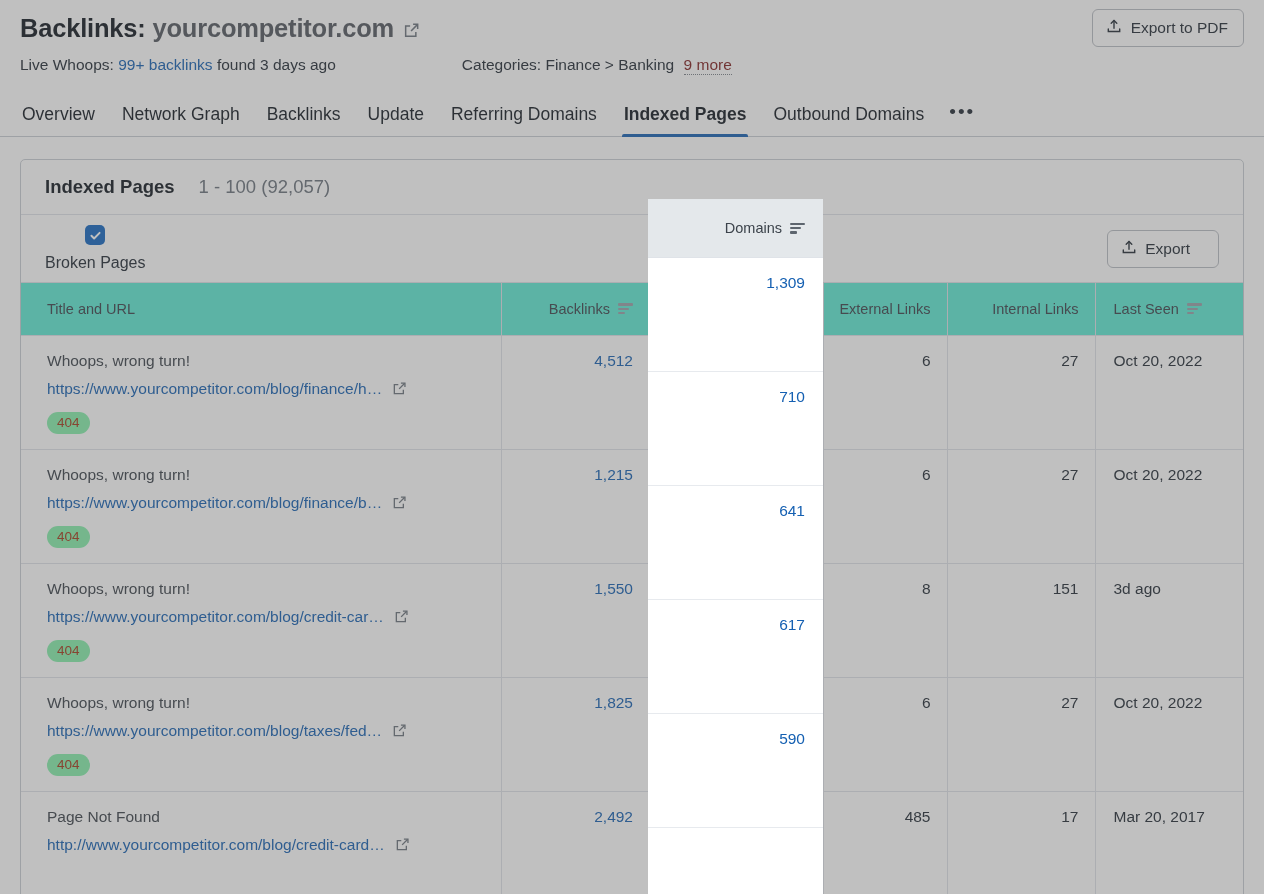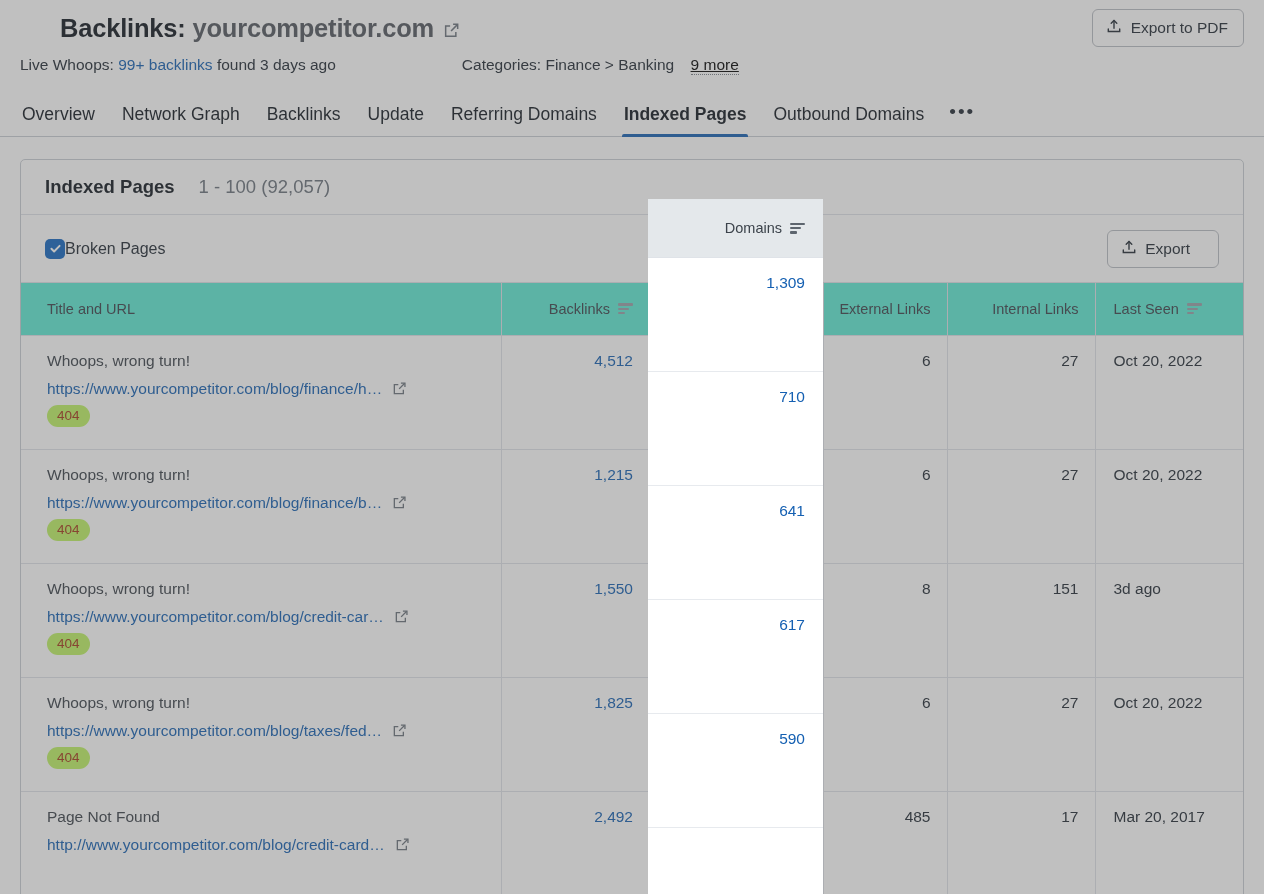--- a/index.html
+++ b/index.html
@@ -19,40 +19,40 @@
   
   #veil {
     position: absolute; inset: 0;
     background: rgba(90,90,90,0.38);
     pointer-events: none;
     z-index: 40;
   }
 
   
   .header { padding: 14px 20px 0 20px; position: relative; }
-  .title-row { display: flex; align-items: center; margin-left: 40px; }
+  .title-row { display: flex; align-items: center; }
   .page-title {
     font-size: 25.5px; font-weight: bold; color: #111820;
     letter-spacing: -0.2px; white-space: nowrap;
   }
   .page-title .domain { color: #53585f; }
   .title-ext-icon { margin-left: 9px; display: inline-flex; align-items: center; padding-top: 4px;}
   .title-ext-icon svg { width: 17px; height: 17px; }
 
   .meta-row {
     display: flex; align-items: center;
     margin-top: 13px; font-size: 15.5px; color: #222b35;
   }
   .meta-left { white-space: nowrap; }
   .meta-left .lnk { color: #1560b2; }
   .meta-right { margin-left: 126px; white-space: nowrap; }
   .more-link {
-    color: #000000;
+    color: #7f1d1d;
     border-bottom: 1px dotted #7b8189;
-    padding-bottom: 1px; margin-left: 12px; cursor: pointer; text-decoration: underline;
+    padding-bottom: 1px; margin-left: 5px; cursor: pointer;
   }
 
   .export-pdf {
     position: absolute; right: 20px; top: 9px;
     display: flex; align-items: center; gap: 9px;
     border: 1px solid #b9bdc3; border-radius: 6px;
     background: #ffffff;
     padding: 8px 15px 8px 13px;
     font-size: 15.5px; color: #222b35; cursor: pointer;
   }
@@ -90,21 +90,21 @@
     height: 55px; display: flex; align-items: center;
     padding: 0 24px; border-bottom: 1px solid #dfe3e8;
   }
   .card-head .h-title { font-size: 18.5px; font-weight: bold; color: #111820; }
   .card-head .h-count { font-size: 18.5px; color: #6b737c; margin-left: 24px; }
 
   .filter-bar {
     height: 68px; display: flex; align-items: center;
     padding: 0 24px; border-bottom: 1px solid #dfe3e8;
   }
-  .chk-wrap { display: flex; align-items: center; gap: 0; cursor: pointer; }
+  .chk-wrap { display: flex; align-items: center; gap: 9px; cursor: pointer; flex-direction: column; }
   .chk {
     width: 20px; height: 20px; border-radius: 5px;
     background: #1467c0; display: flex; align-items: center; justify-content: center;
   }
   .chk svg { width: 13px; height: 13px; }
   .chk-label { font-size: 16px; color: #222b35; }
   .export-btn {
     margin-left: auto;
     display: flex; align-items: center; gap: 8px;
     border: 1px solid #b9bdc3; border-radius: 6px; background: #fff;
@@ -159,22 +159,22 @@
   .row-title { font-size: 15.5px; color: #3c434b; margin-bottom: 10px; }
   .row-url-line { display: flex; align-items: center; gap: 10px; }
   .row-url {
     color: #1560b2; font-size: 15.5px;
     white-space: nowrap; overflow: hidden; text-overflow: ellipsis;
     max-width: 405px; cursor: pointer;
   }
   .url-ext { flex: 0 0 auto; display: inline-flex; }
   .url-ext svg { width: 15px; height: 15px; }
   .badge-404 {
-    display: inline-block; margin-top: 7px;
-    background: #bef264; color: #a3391b;
+    display: inline-block; margin-top: 14px;
+    background: #86efac; color: #a3391b;
     font-size: 13.5px; border-radius: 11px;
     padding: 3px 10px 4px 10px;
   }
 
   
   #spotlight {
     position: absolute;
     left: 648px; top: 199px; width: 175px; height: 695px;
     z-index: 50;
     background: #ffffff;

